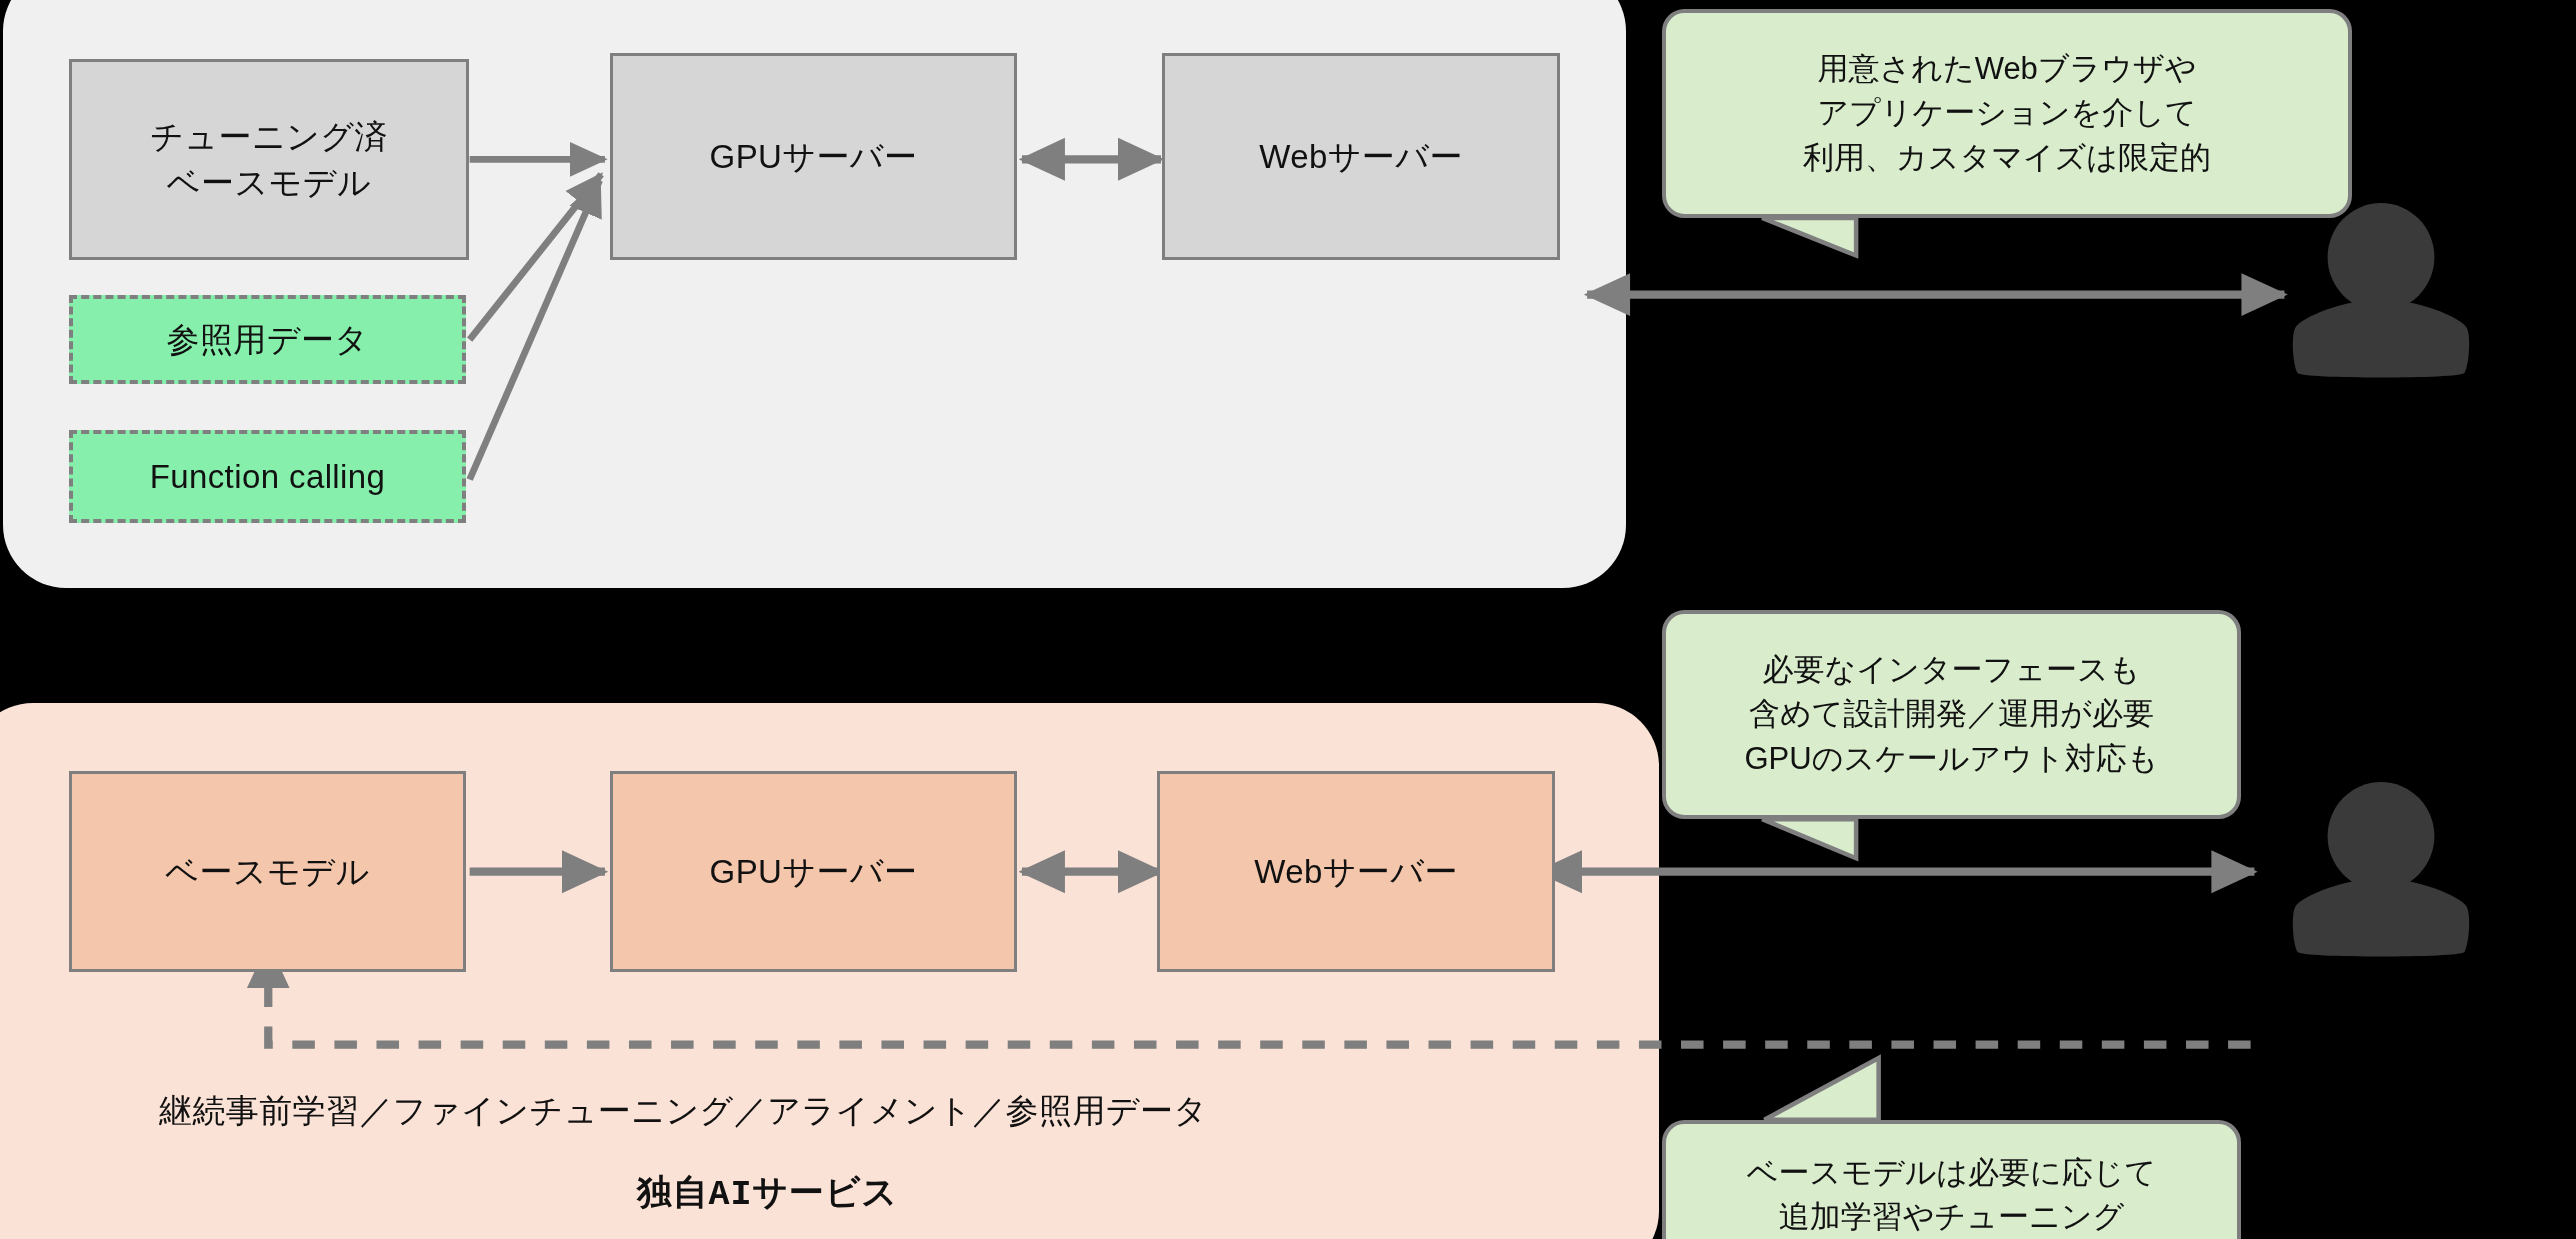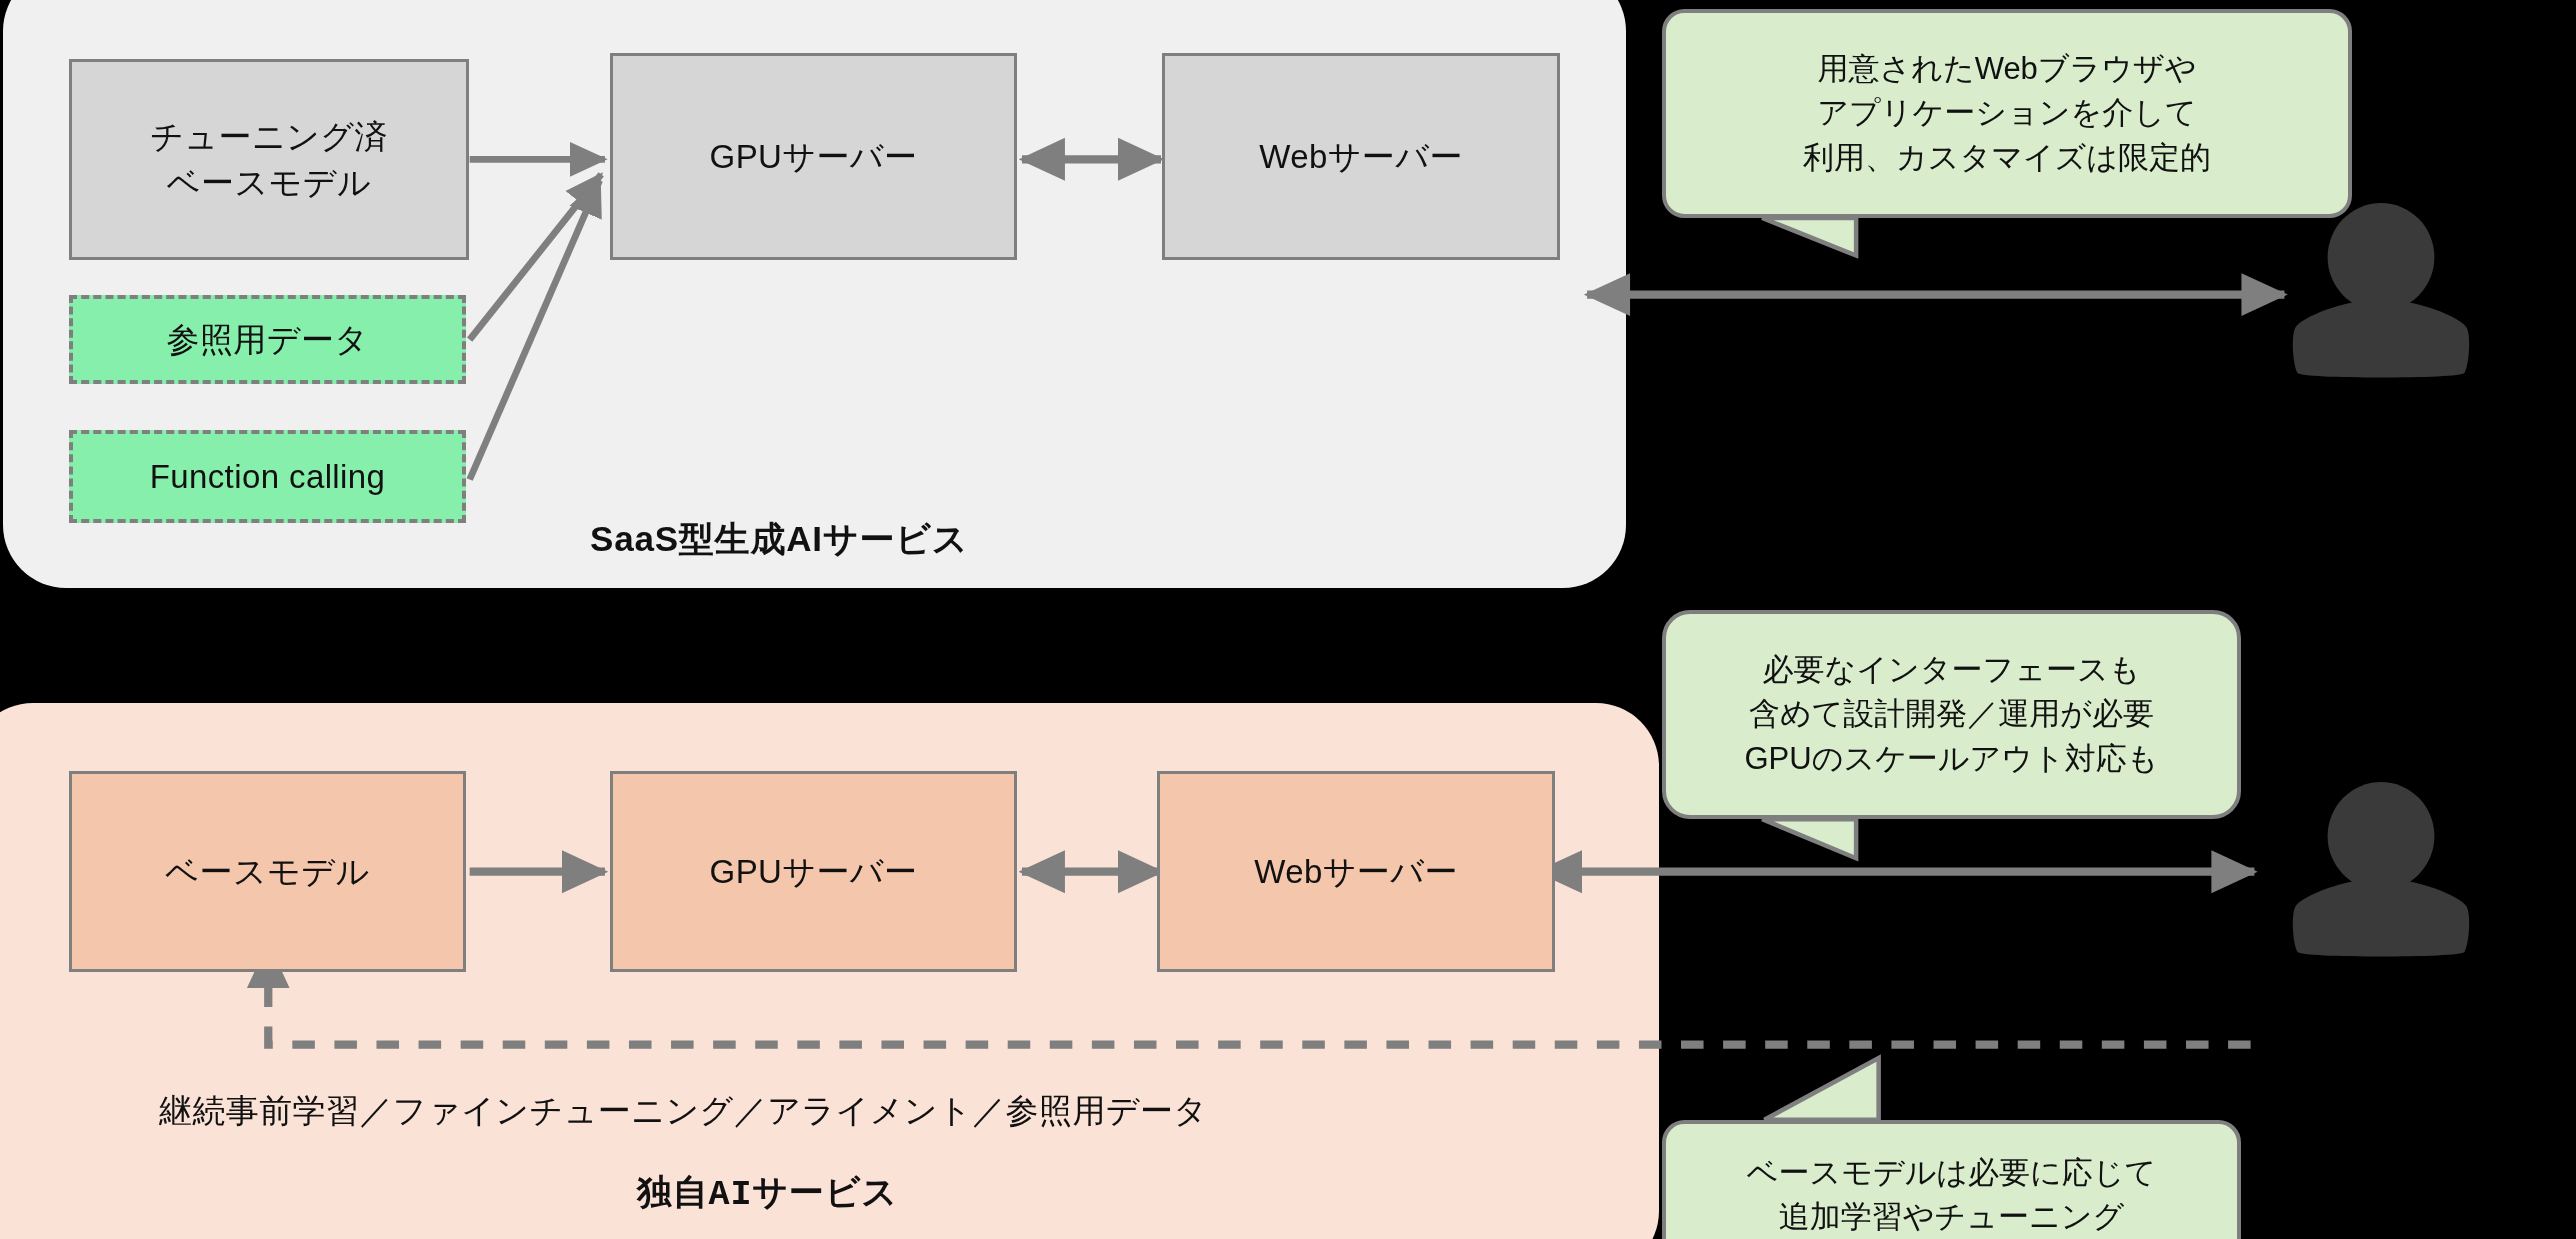--- a/index.html
+++ b/index.html
@@ -169,21 +169,20 @@
   </div>
 
   <div class="node dashed" style="left:69px; top:295px; width:397px; height:89px;">
     <span>参照用データ</span>
   </div>
 
   <div class="node dashed" style="left:69px; top:430px; width:397px; height:93px;">
     <span>Function calling</span>
   </div>
 
-  <div class="panel-caption" style="left:590px; top:516px;">SaaS型生成AIサービス</div>
 
   <div class="node peach" style="left:69px; top:771px; width:397px; height:201px;">
     <span>ベースモデル</span>
   </div>
 
   <div class="node peach" style="left:610px; top:771px; width:407px; height:201px;">
     <span>GPUサーバー</span>
   </div>
 
   <div class="node peach" style="left:1157px; top:771px; width:398px; height:201px;">
@@ -193,21 +192,21 @@
   <div class="flow-caption" style="left:159px; top:1076px;">継続事前学習／ファインチューニング／アライメント／参照用データ</div>
 
   <div class="panel-caption" style="left:637px; top:1169px;font-family:Liberation Mono, monospace;">独自AIサービス</div>
 
   <div class="callout" style="left:1662px; top:9px; width:690px; height:209px;">
     <span>用意されたWebブラウザや
 アプリケーションを介して
 利用、カスタマイズは限定的</span>
   </div>
 
-  <div class="callout" style="left:1662px; top:610px; width:579px; height:209px;border-radius:28px;">
+  <div class="callout" style="left:1662px; top:610px; width:579px; height:209px;">
     <span>必要なインターフェースも
 含めて設計開発／運用が必要
 GPUのスケールアウト対応も</span>
   </div>
 
   <div class="callout" style="left:1662px; top:1120px; width:579px; height:150px;">
     <span>ベースモデルは必要に応じて
 追加学習やチューニング</span>
   </div>
 

